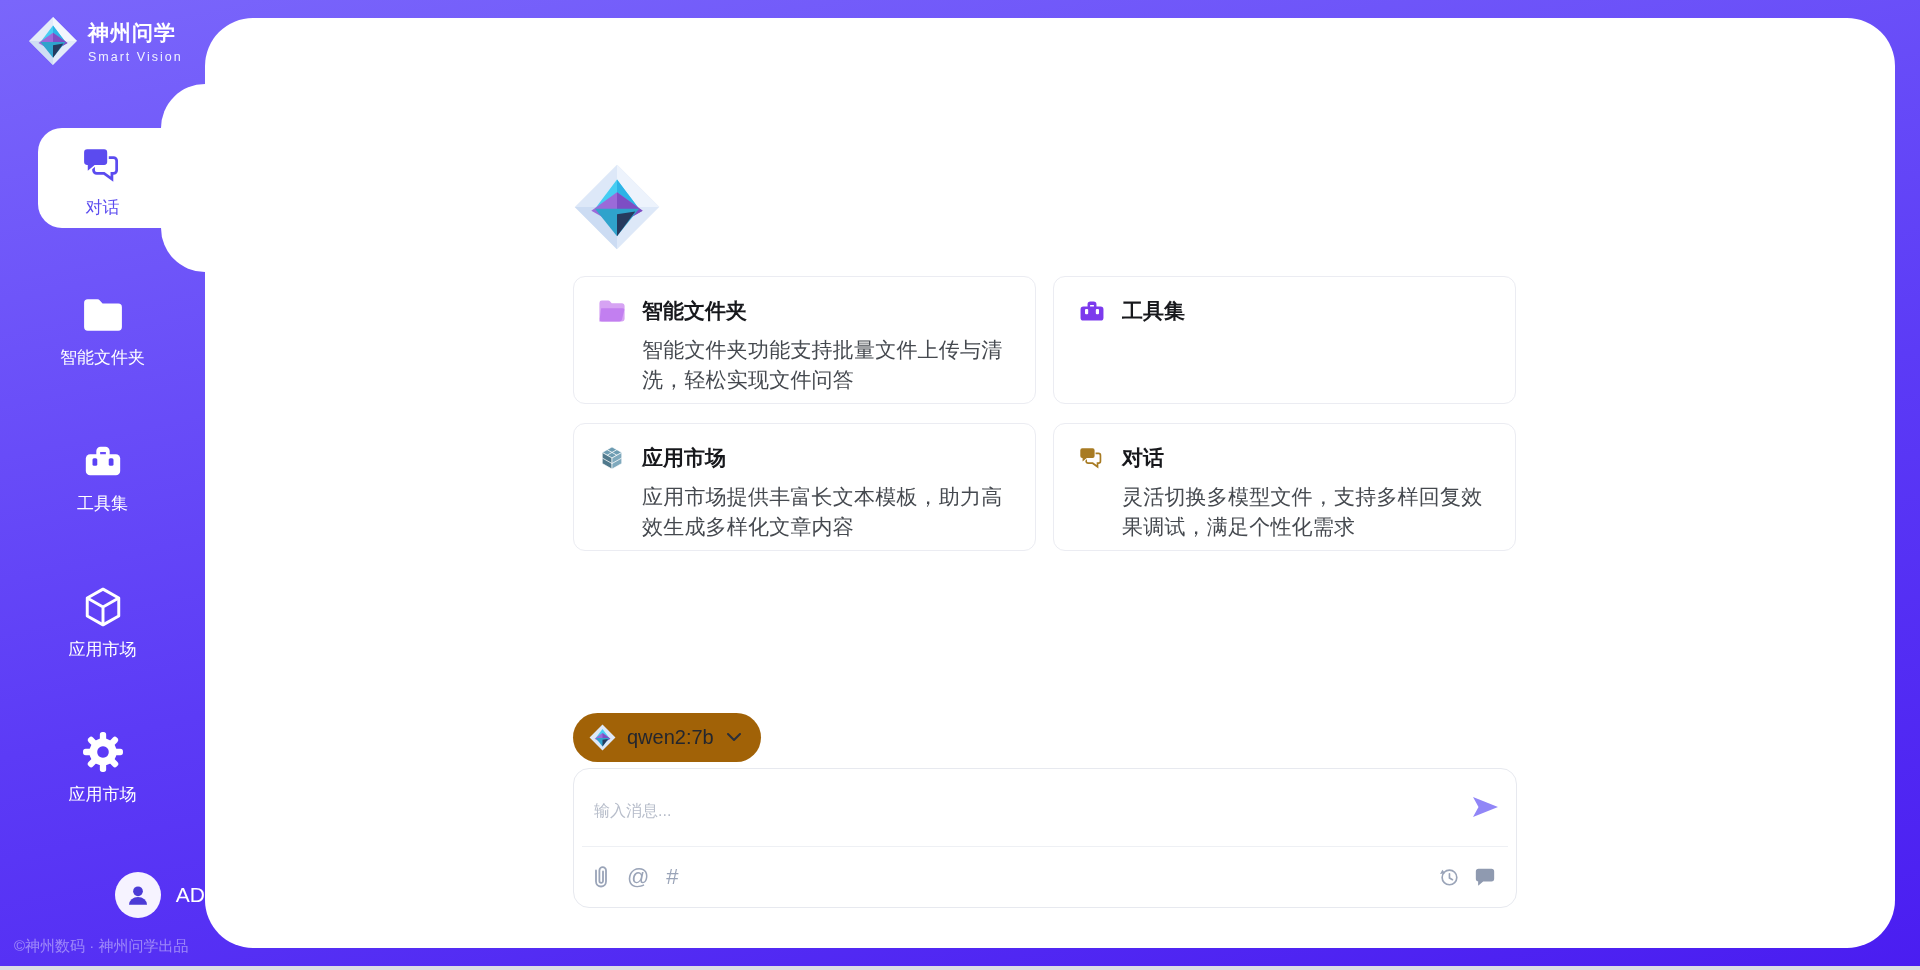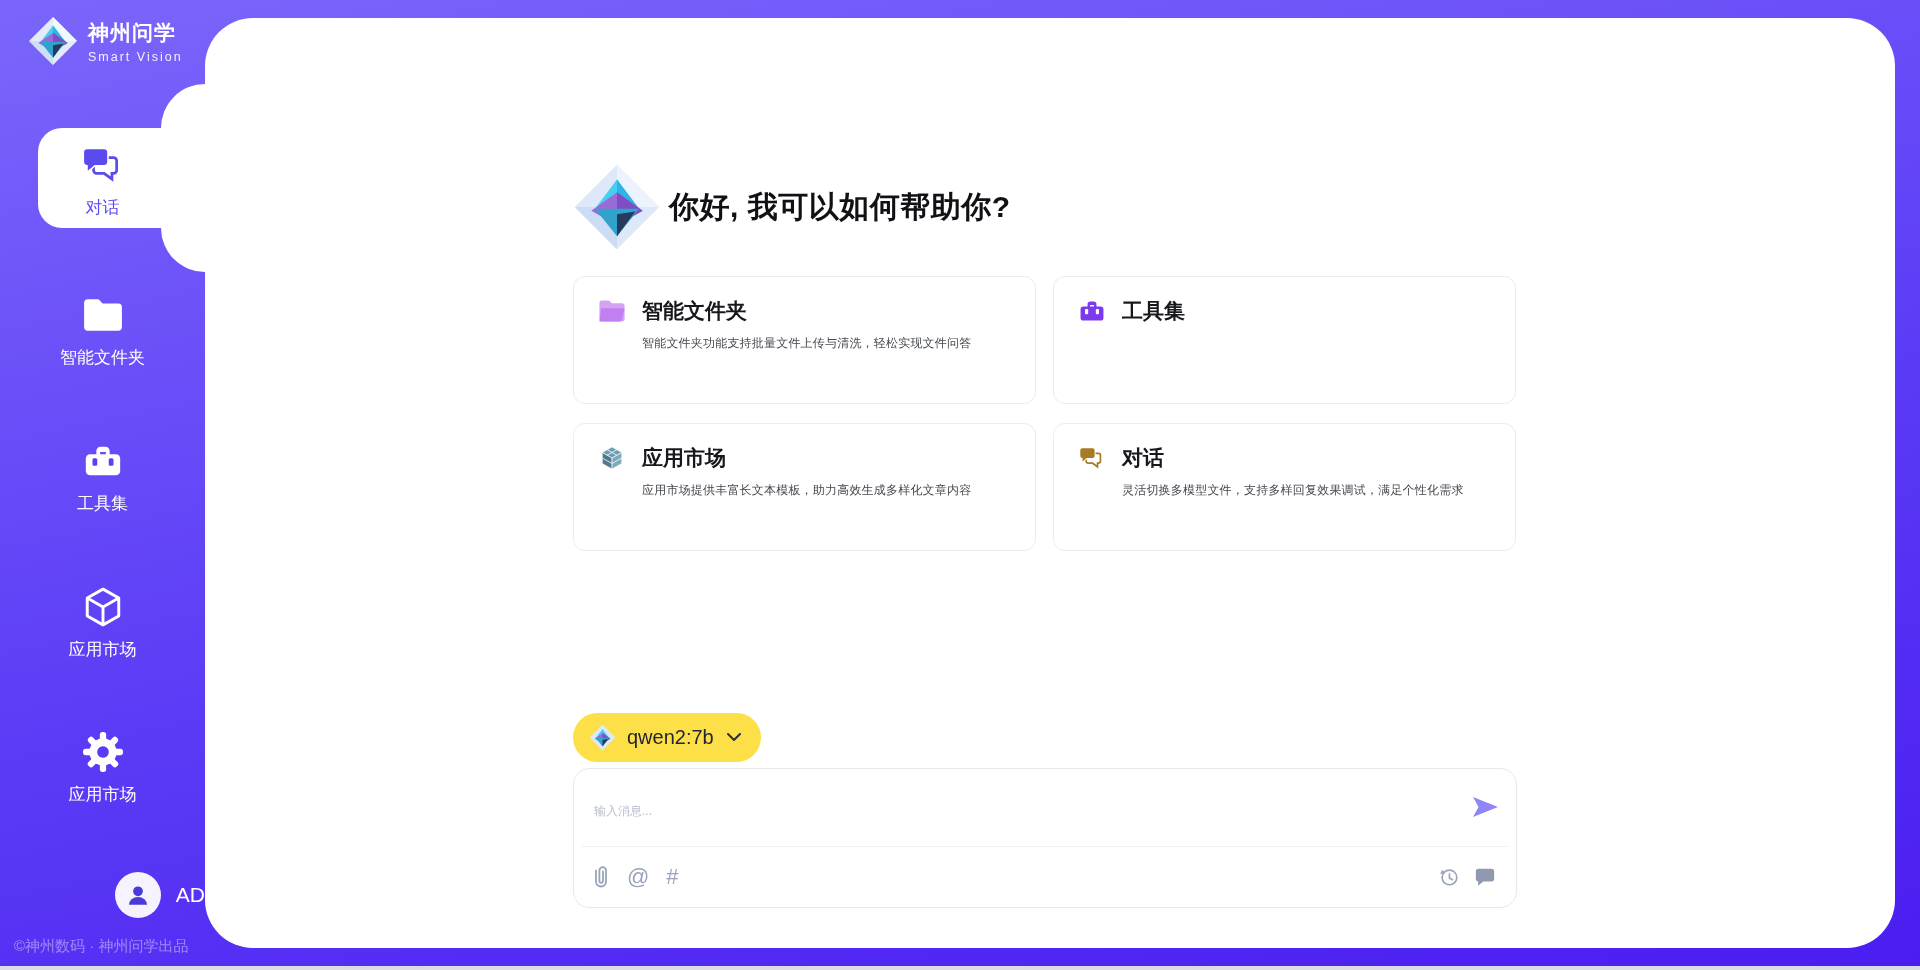--- a/index.html
+++ b/index.html
@@ -79,41 +79,41 @@
     display:grid; grid-template-columns:463px 463px; grid-gap:19px 17px;
   }
   .card{
     height:128px; border:1px solid #ebecf2; border-radius:12px;
     padding:20px 24px; background:#fff; cursor:pointer;
   }
   .card-head{ display:flex; align-items:center; gap:16px; }
   .card-head svg{ width:28px; height:26px; flex:none; }
   .card-title{ font-size:21px; font-weight:700; color:#17181c; }
   .card-desc{
-    margin-top:10px; margin-left:44px; font-size:12px; color:#45494f;
+    margin-top:10px; margin-left:44px; font-size:21px; color:#45494f;
     line-height:1.42; letter-spacing:0.2px;
   }
 
   .model-pill{
     position:absolute; top:695px; left:0; height:49px;
     display:inline-flex; align-items:center; gap:11px; padding:0 20px 0 16px;
-    background:#fde047; border-radius:25px; cursor:pointer;
+    background:#a16207; border-radius:25px; cursor:pointer;
   }
   .model-pill .pill-logo{ width:27px; height:27px; }
   .model-name{ font-size:20px; color:#23262e; }
   .pill-chevron{ width:14px; height:9px; margin-left:2px; }
 
   .composer{
     position:absolute; top:750px; left:0; width:944px; height:140px;
     border:1.5px solid #e7e9ef; border-radius:16px; background:#fff;
   }
   .composer-input{
     position:absolute; top:0; left:0; width:100%; height:76px;
     border:none; outline:none; background:transparent;
-    padding:24px 70px 17px 20px; font-size:12px; color:#4c1d95;
+    padding:24px 70px 17px 20px; font-size:16px; color:#4c1d95;
     font-family:"Liberation Sans", sans-serif;
   }
   .composer-input::placeholder{ color:#b7bdca; }
   .send-btn{
     position:absolute; top:26px; right:16px; width:30px; height:26px;
     background:none; border:none; cursor:pointer; padding:0;
   }
   .composer-divider{ position:absolute; top:77px; left:8px; right:8px; border-top:1px solid #eef0f4; }
   .composer-footer{
     position:absolute; left:18px; right:20px; bottom:0; height:61px;
@@ -223,21 +223,20 @@
           <polygon points="24,1 47,24 24,47 1,24" fill="#dde8f8"></polygon>
           <polygon points="24,1 47,24 24,24" fill="#edf3fc"></polygon>
           <polygon points="24,47 1,24 24,24" fill="#ccdcf3"></polygon>
           <polygon points="24,9 36,25 12,25" fill="#45cdf2"></polygon>
           <polygon points="24,9 36,25 24,25" fill="#2db3e6"></polygon>
           <polygon points="24,16 38,26 24,34 10,26" fill="#9b6ad9"></polygon>
           <polygon points="24,16 38,26 24,34" fill="#7d4ec4"></polygon>
           <polygon points="12,25 36,25 24,40" fill="#2fa3cc"></polygon>
           <polygon points="24,28 34,26.5 24,40" fill="#263a5e"></polygon>
         </svg>
-        <h1 class="greeting-text">你好, 我可以如何帮助你?</h1>
       </div>
 
       <div class="cards">
 
         <div class="card">
           <div class="card-head">
             <svg viewBox="0 0 40 36">
               <path d="M2 6.5A3.5 3.5 0 0 1 5.5 3h9.2a3 3 0 0 1 2.3 1.1L19.6 7h15A3.5 3.5 0 0 1 38 10.5v19a3.5 3.5 0 0 1-3.5 3.5h-29A3.5 3.5 0 0 1 2 29.5z" fill="#d6a3f3"></path>
               <path d="M4.5 14h30.4a2.6 2.6 0 0 1 2.5 3.3l-3.2 12.8A3.5 3.5 0 0 1 30.8 33H2z" fill="#c27ff0"></path>
             </svg>

